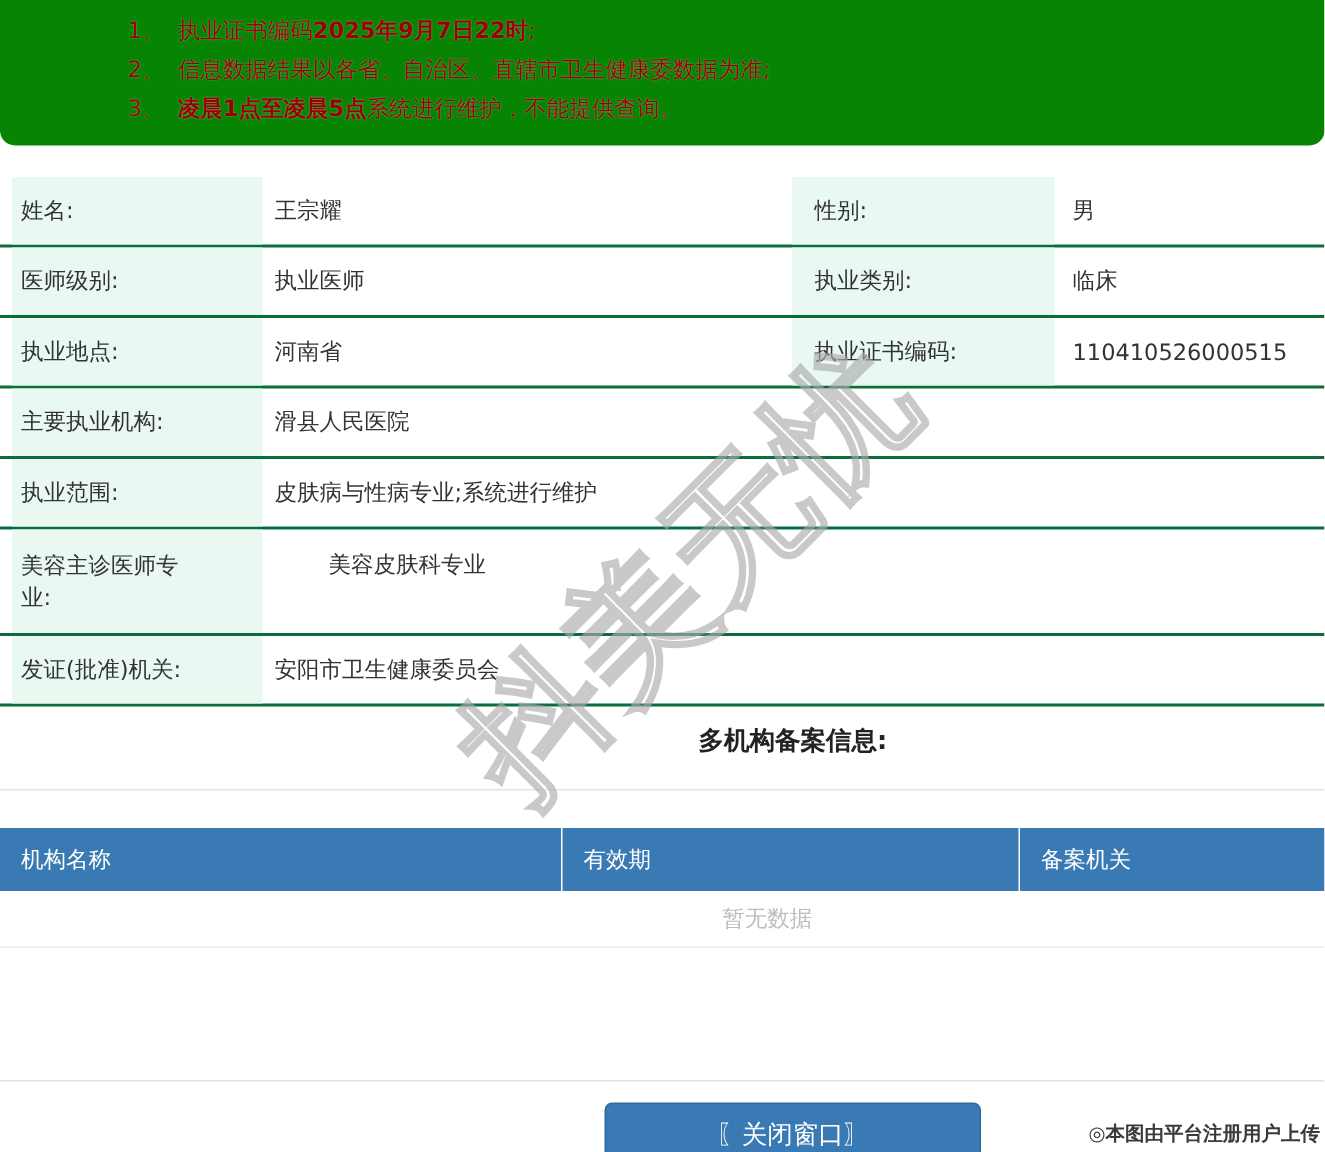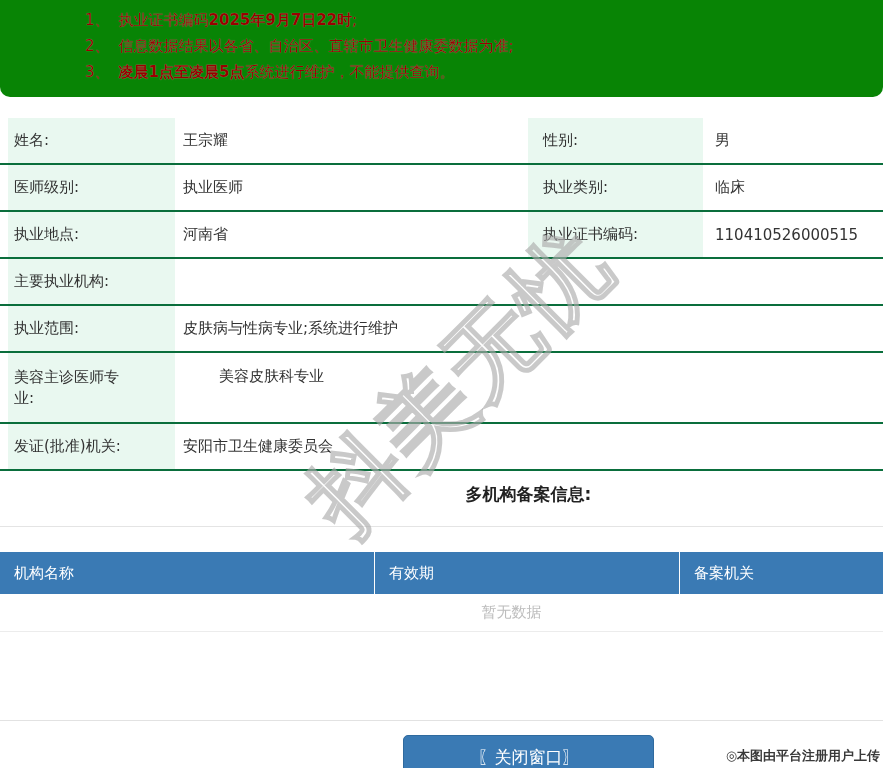--- a/index.html
+++ b/index.html
@@ -89,20 +89,21 @@
 
     <div class="irow">
       <div class="ilabel">执业地点:</div>
       <div class="ivalue w1">河南省</div>
       <div class="ilabel l2">执业证书编码:</div>
       <div class="ivalue v2">110410526000515</div>
     </div>
 
     <div class="irow">
       <div class="ilabel">主要执业机构:</div>
+      <div class="ivalue">滑县人民医院</div>
     </div>
 
     <div class="irow">
       <div class="ilabel">执业范围:</div>
       <div class="ivalue">皮肤病与性病专业;系统进行维护</div>
     </div>
 
     <div class="irow tall">
       <div class="ilabel">美容主诊医师专业:</div>
       <div class="ivalue">美容皮肤科专业</div>

